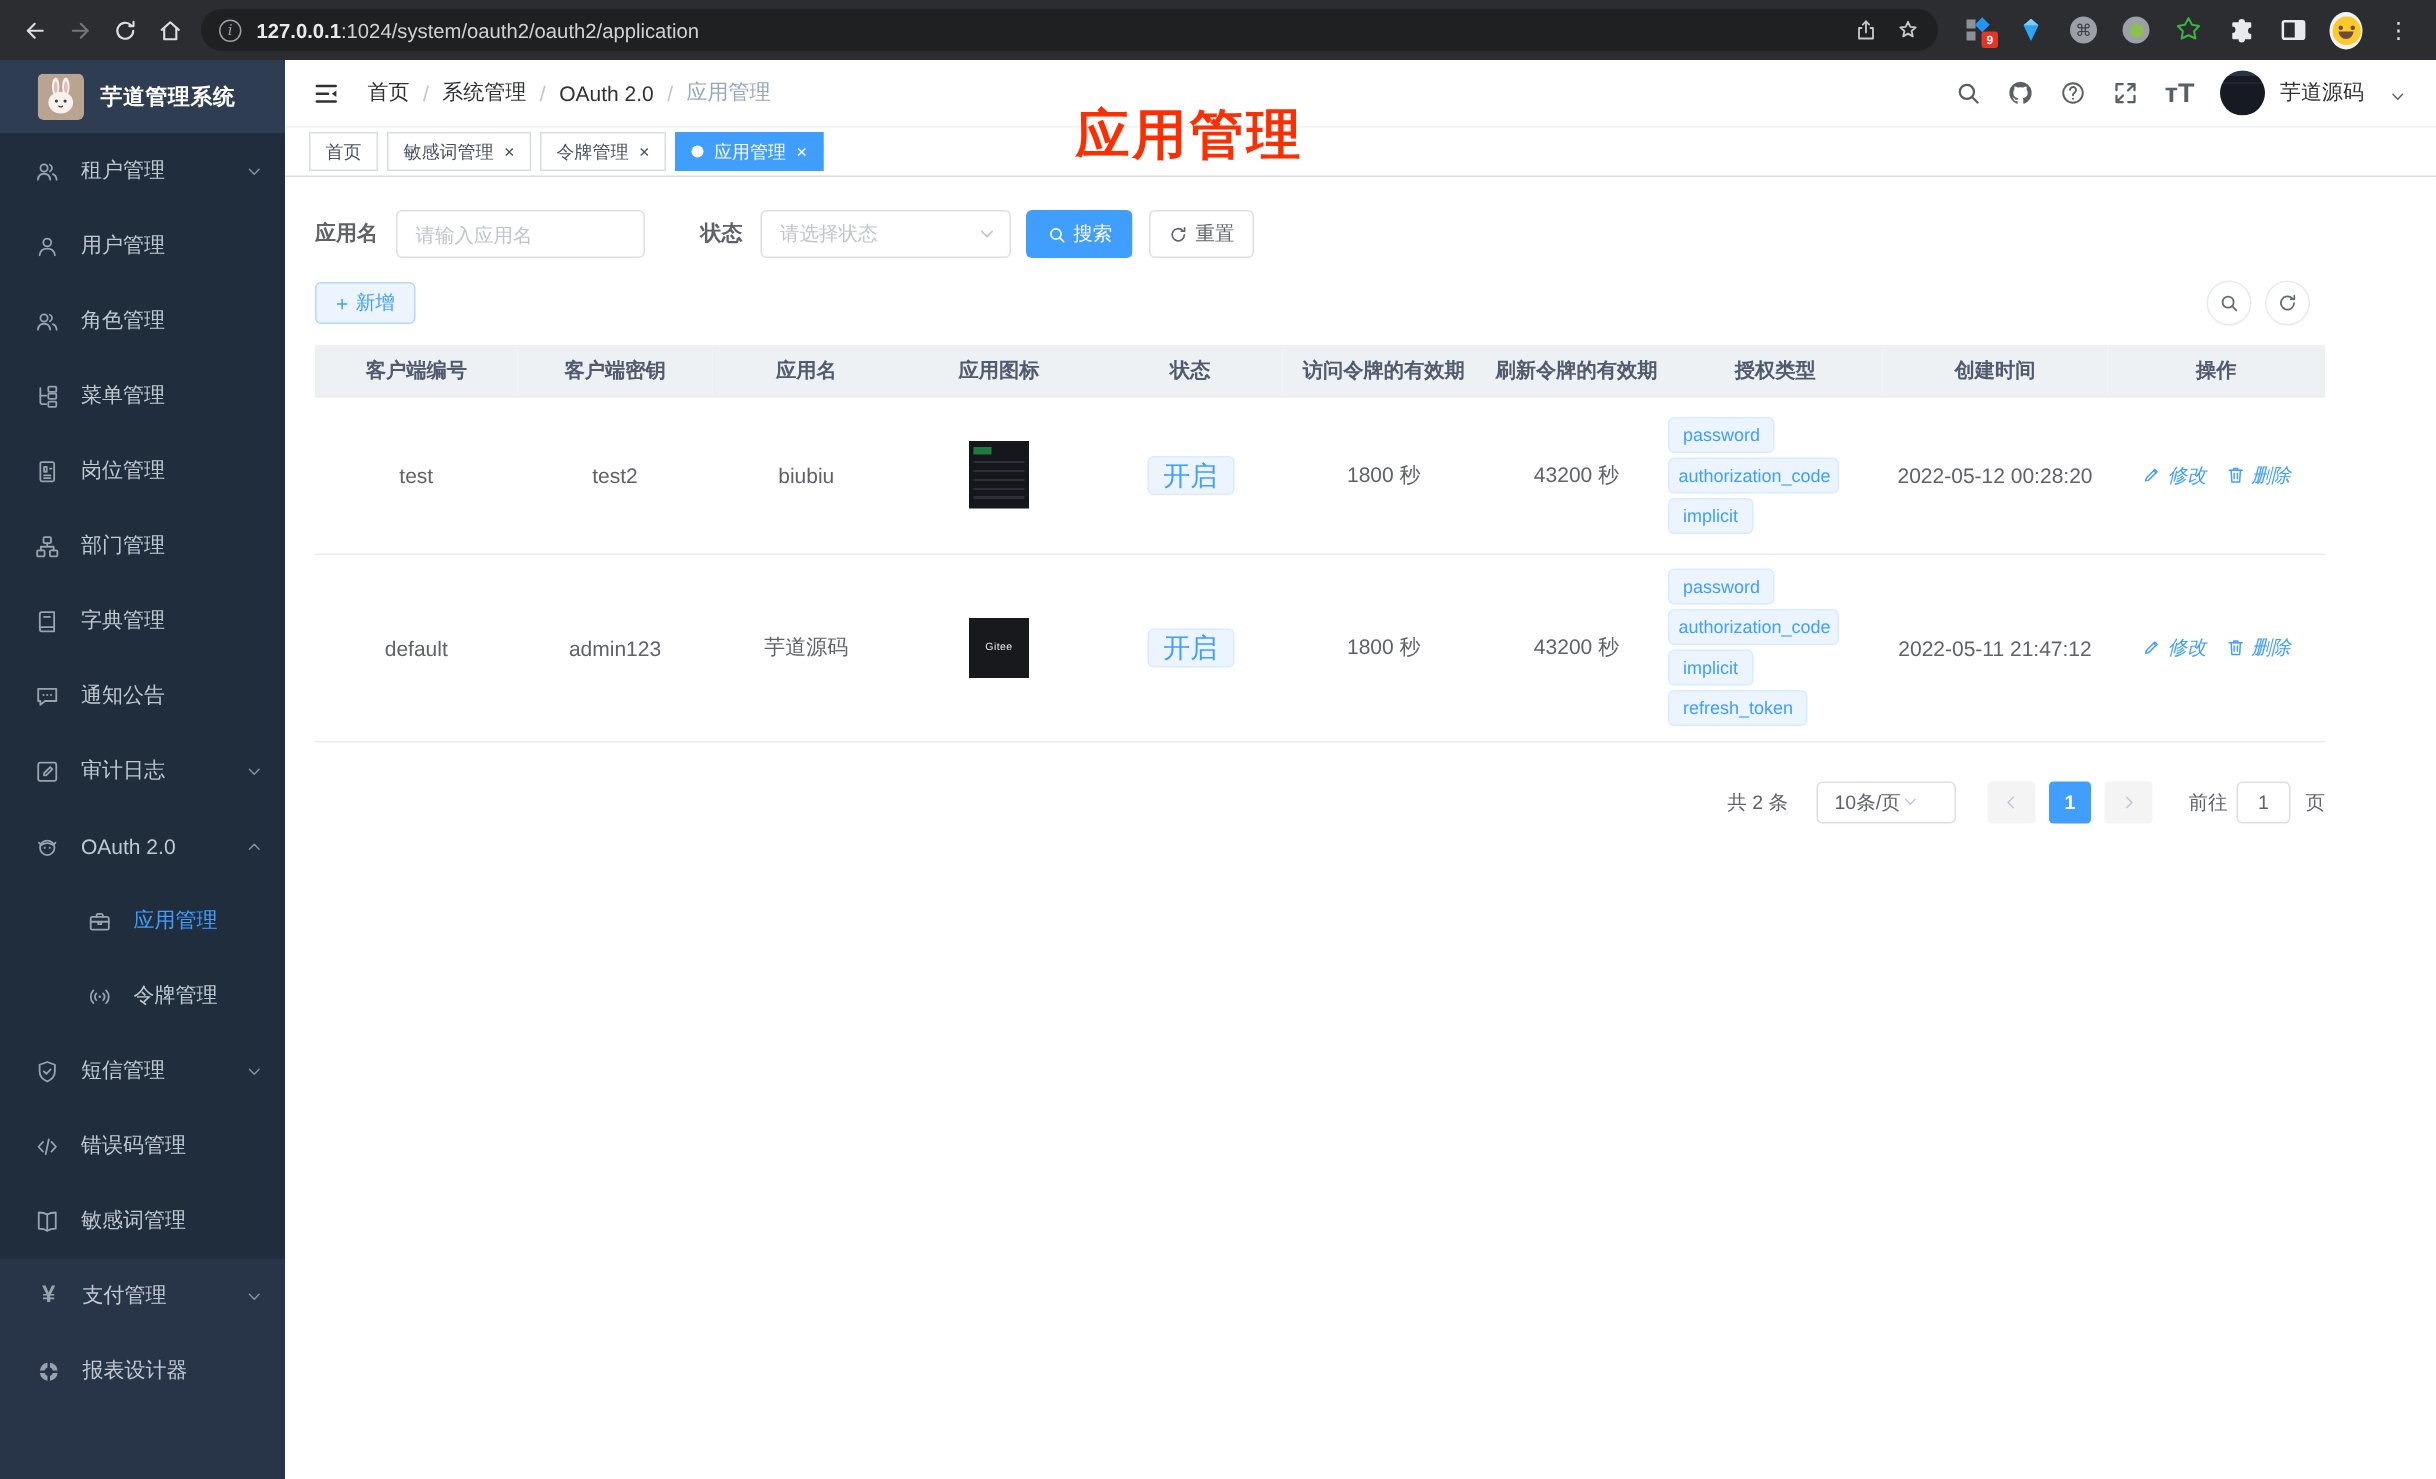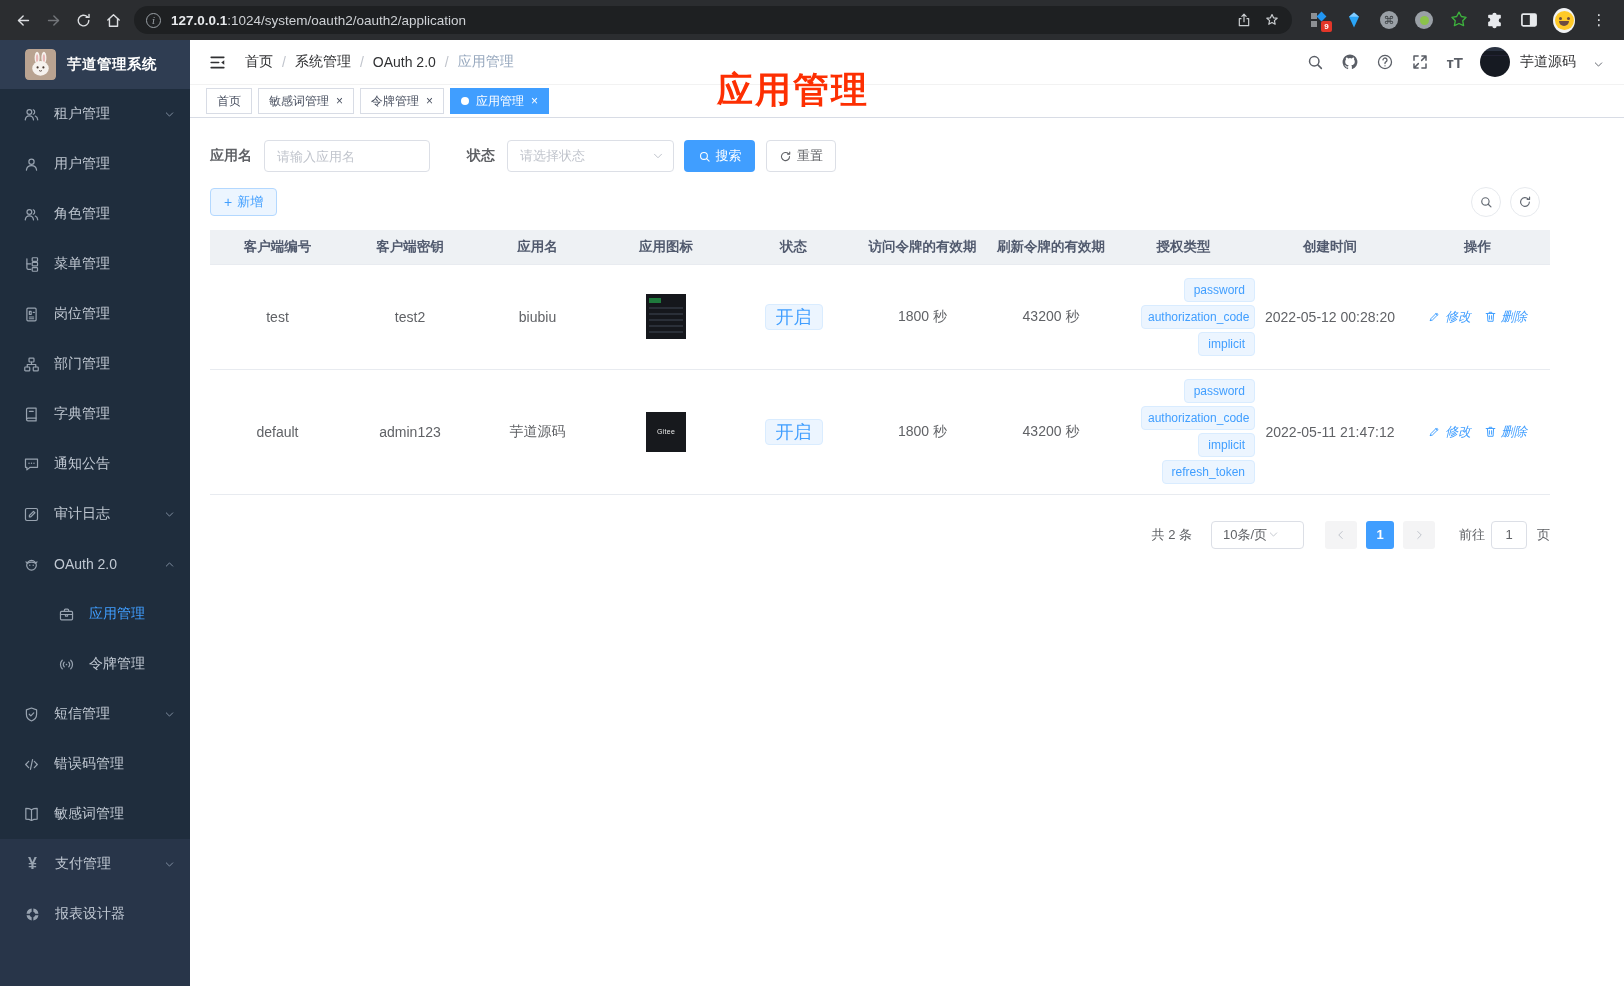--- a/index.html
+++ b/index.html
@@ -57,21 +57,21 @@
 
   .navbar { height:45px; display:flex; align-items:center; padding:0 20px 0 14px; border-bottom:1px solid #f2f2f2; flex-shrink:0; }
   .hamb { width:26px; height:26px; display:flex; align-items:center; justify-content:center; color:#303133; cursor:pointer; }
   .hamb svg { width:19px; height:19px; }
   .crumbs { margin-left:15px; display:flex; align-items:center; gap:9px; font-size:14px; color:#303133; }
   .crumb-sep { color:#c0c4cc; }
   .crumb.last { color:#97a8be; }
   .nav-right { margin-left:auto; display:flex; align-items:center; gap:17px; }
   .nav-ic { color:#5a5e66; cursor:pointer; display:flex; align-items:center; }
   .nav-ic svg { width:18px; height:18px; }
-  .fontsize { font-size:15px; color:#5a5e66; font-weight:700; }
+  .fontsize { font-size:18px; color:#5a5e66; font-weight:700; }
   .avatar { width:30px; height:30px; border-radius:50%; background:#161a22; background-image:linear-gradient(180deg,#2b3342 0 4px,transparent 4px 8px,#223 8px 9px,transparent 9px); cursor:pointer; }
   .uname { font-size:14px; color:#303133; margin-left:-7px; }
   .ucaret { width:11px; height:11px; color:#5a5e66; margin-top:4px; }
 
   .tabsbar { height:33px; border-bottom:1px solid #d8dce5; display:flex; align-items:center; padding-left:16px; gap:6px; flex-shrink:0; }
   .tab { height:26px; padding:0 10px; border:1px solid #d8dce5; background:#fff; font-size:12px; color:#495060; display:flex; align-items:center; gap:7px; cursor:pointer; }
   .tab .x { font-size:12px; line-height:1; }
   .tab.on { background:#409eff; border-color:#409eff; color:#fff; }
   .tab .dot { width:8px; height:8px; border-radius:50%; background:#fff; }
 
@@ -98,21 +98,21 @@
   .circle-btn svg { width:14px; height:14px; }
 
   table.grid { margin-top:13px; width:1340px; border-collapse:collapse; table-layout:fixed; }
   .grid th { height:34px; background:#eef1f4; font-size:13.5px; color:#515a6e; font-weight:700; text-align:center; border-bottom:1px solid #e8ebf0; }
   .grid td { text-align:center; font-size:14px; color:#606266; border-bottom:1px solid #e8ebf0; vertical-align:middle; }
   tr.r1 td { height:105px; }
   tr.r2 td { height:125px; }
   .tag { display:inline-block; background:#ecf5ff; border:1px solid #d9ecff; color:#409eff; font-size:12px; height:24px; line-height:22px; padding:0 9px; border-radius:4px; }
   .tag.wide { max-width:114px; overflow:hidden; white-space:nowrap; padding:0 6px; }
   .tag.status { height:26px; line-height:24px; padding:0 10px; font-size:18px; }
-  .grants { display:flex; flex-direction:column; align-items:flex-end; gap:3px; }
+  .grants { display:flex; flex-direction:column; align-items:flex-start; gap:3px; }
   .thumb1 { width:40px; height:45px; margin:0 auto; background:#15171c; position:relative; overflow:hidden; }
   .thumb1::before { content:""; position:absolute; left:3px; top:4px; width:12px; height:5px; background:#1f7a3d; }
   .thumb1::after { content:""; position:absolute; left:3px; top:13px; right:3px; bottom:4px;
     background:repeating-linear-gradient(180deg,#2a2f38 0 1.5px,transparent 1.5px 6px); }
   .thumb2 { width:40px; height:40px; margin:0 auto; background:#17191d; display:flex; align-items:center; justify-content:center; }
   .thumb2 span { color:#e9e9e9; font-size:7px; letter-spacing:.3px; }
   .ops { display:flex; align-items:center; justify-content:center; gap:13px; }
   .op { display:flex; align-items:center; gap:4px; color:#409eff; font-size:13px; cursor:pointer;font-style:italic; }
   .op svg { width:13px; height:13px; }
 

